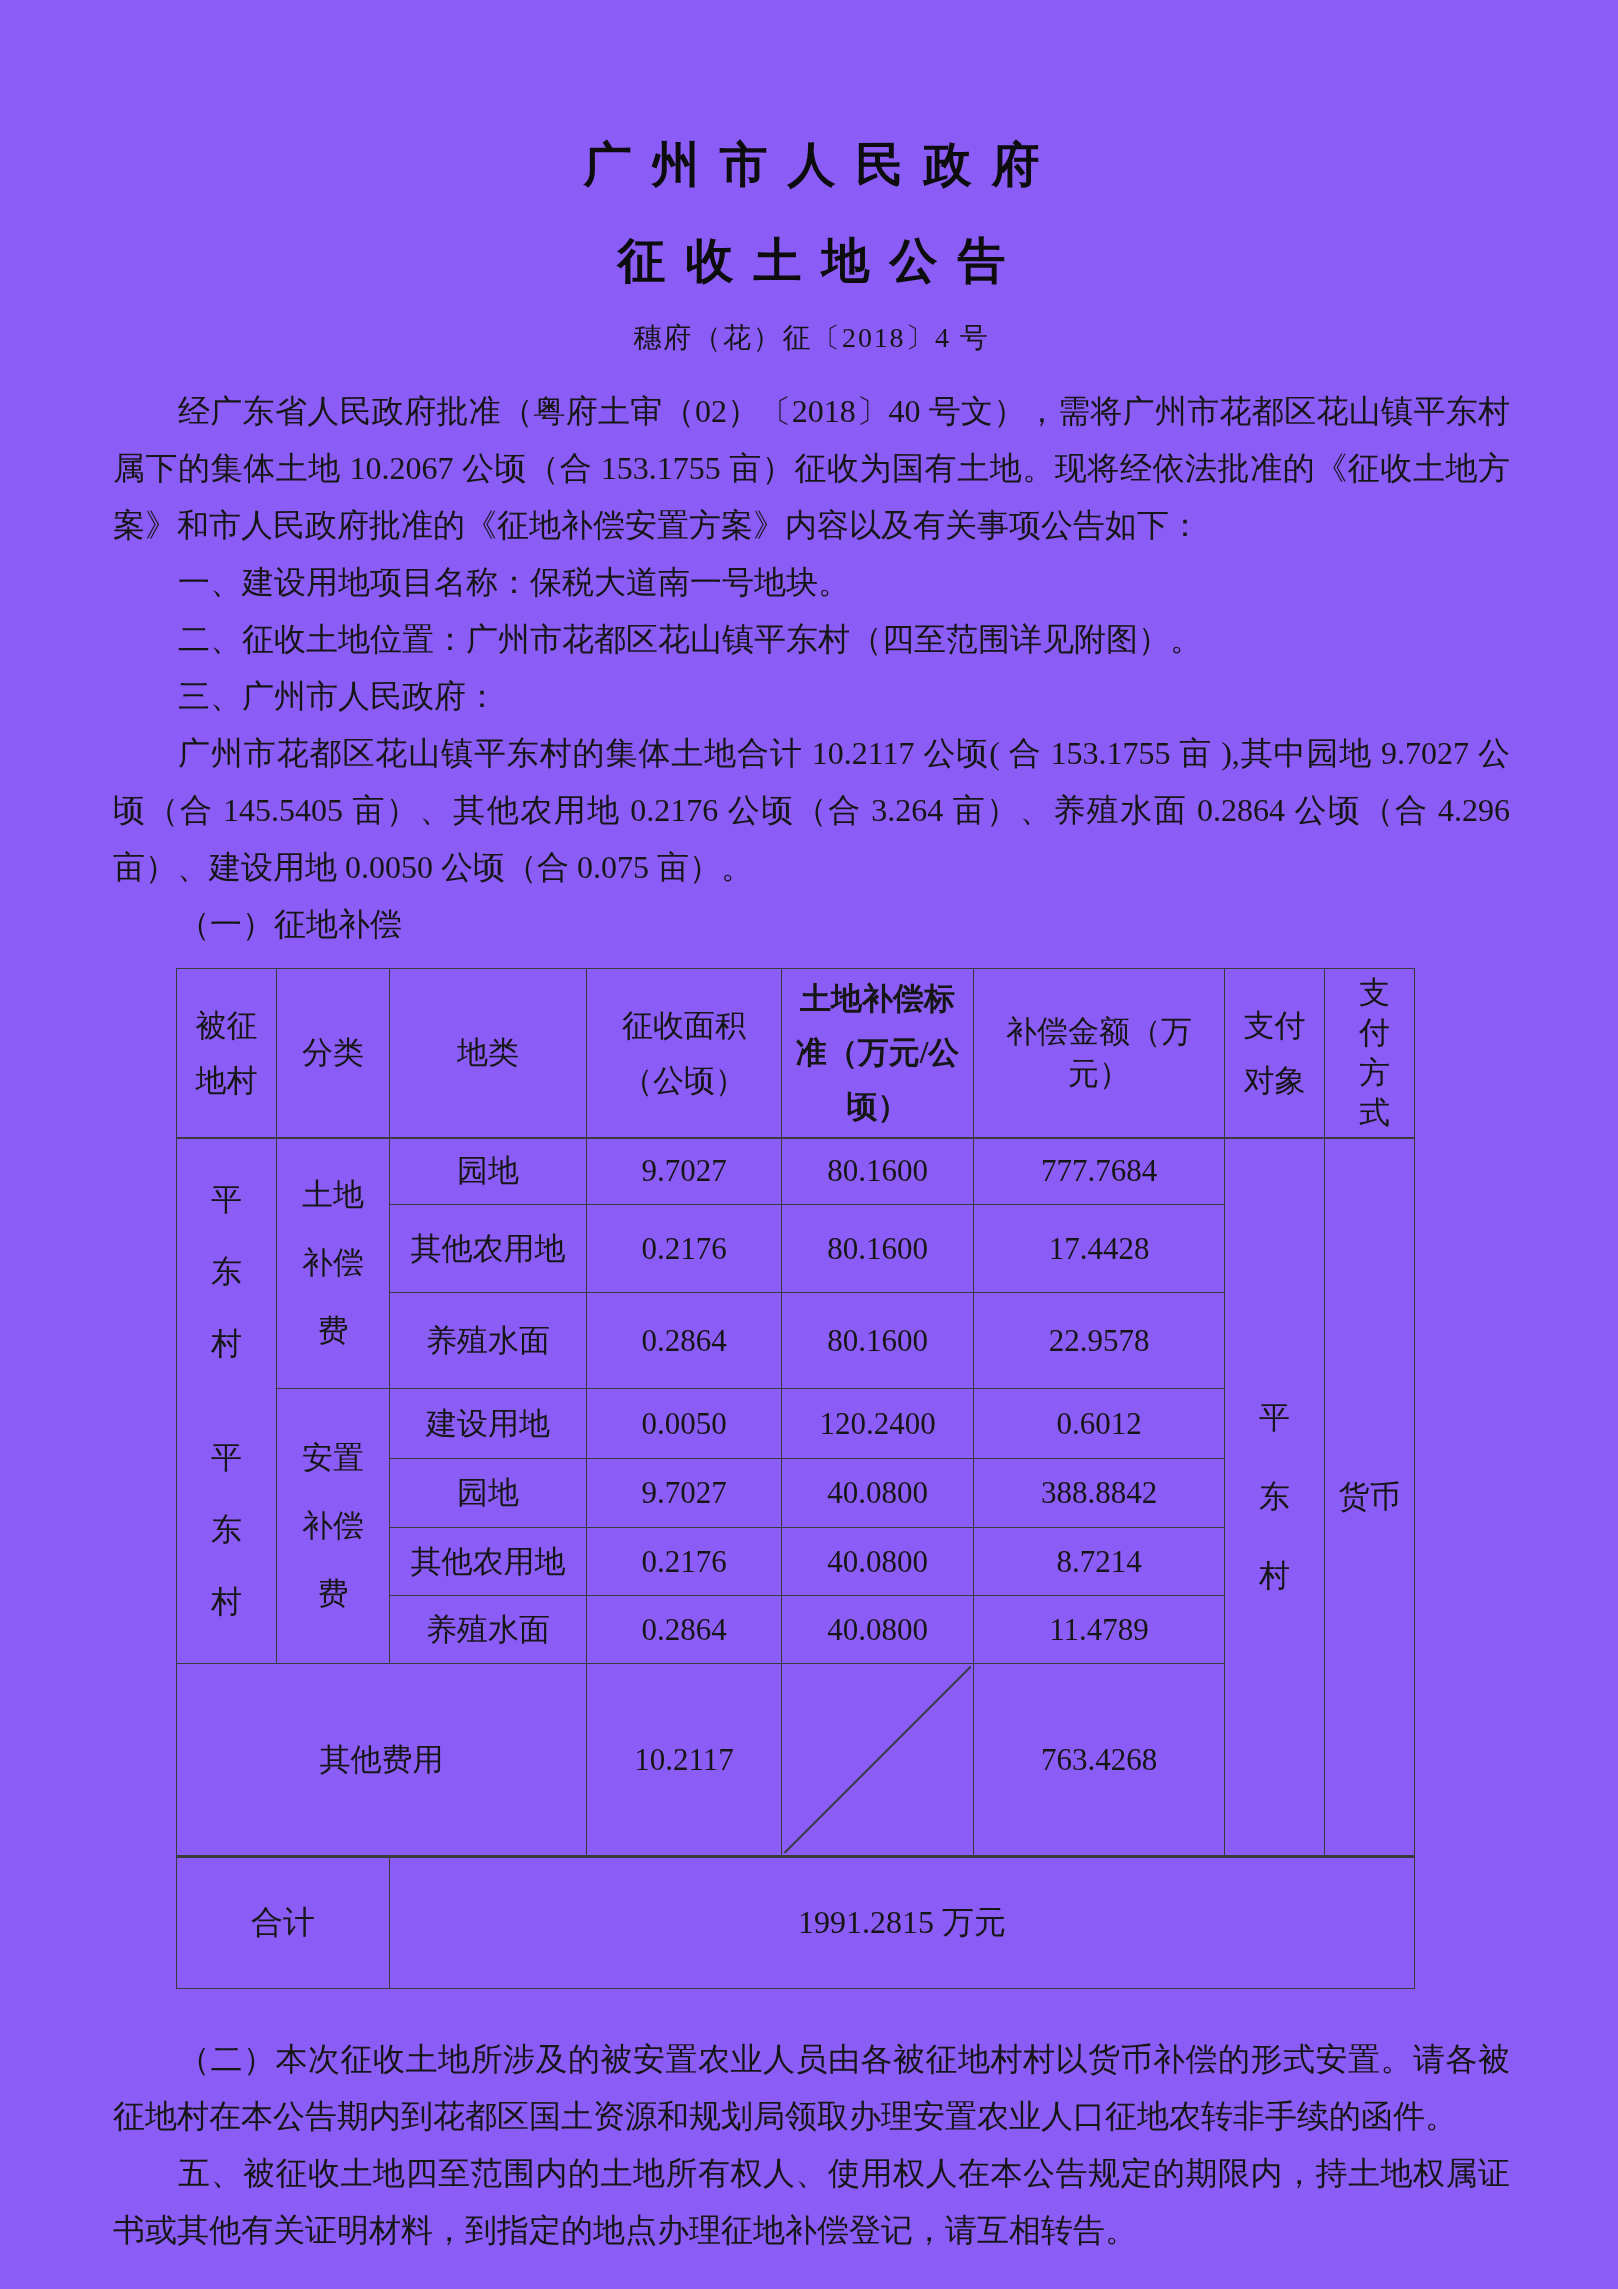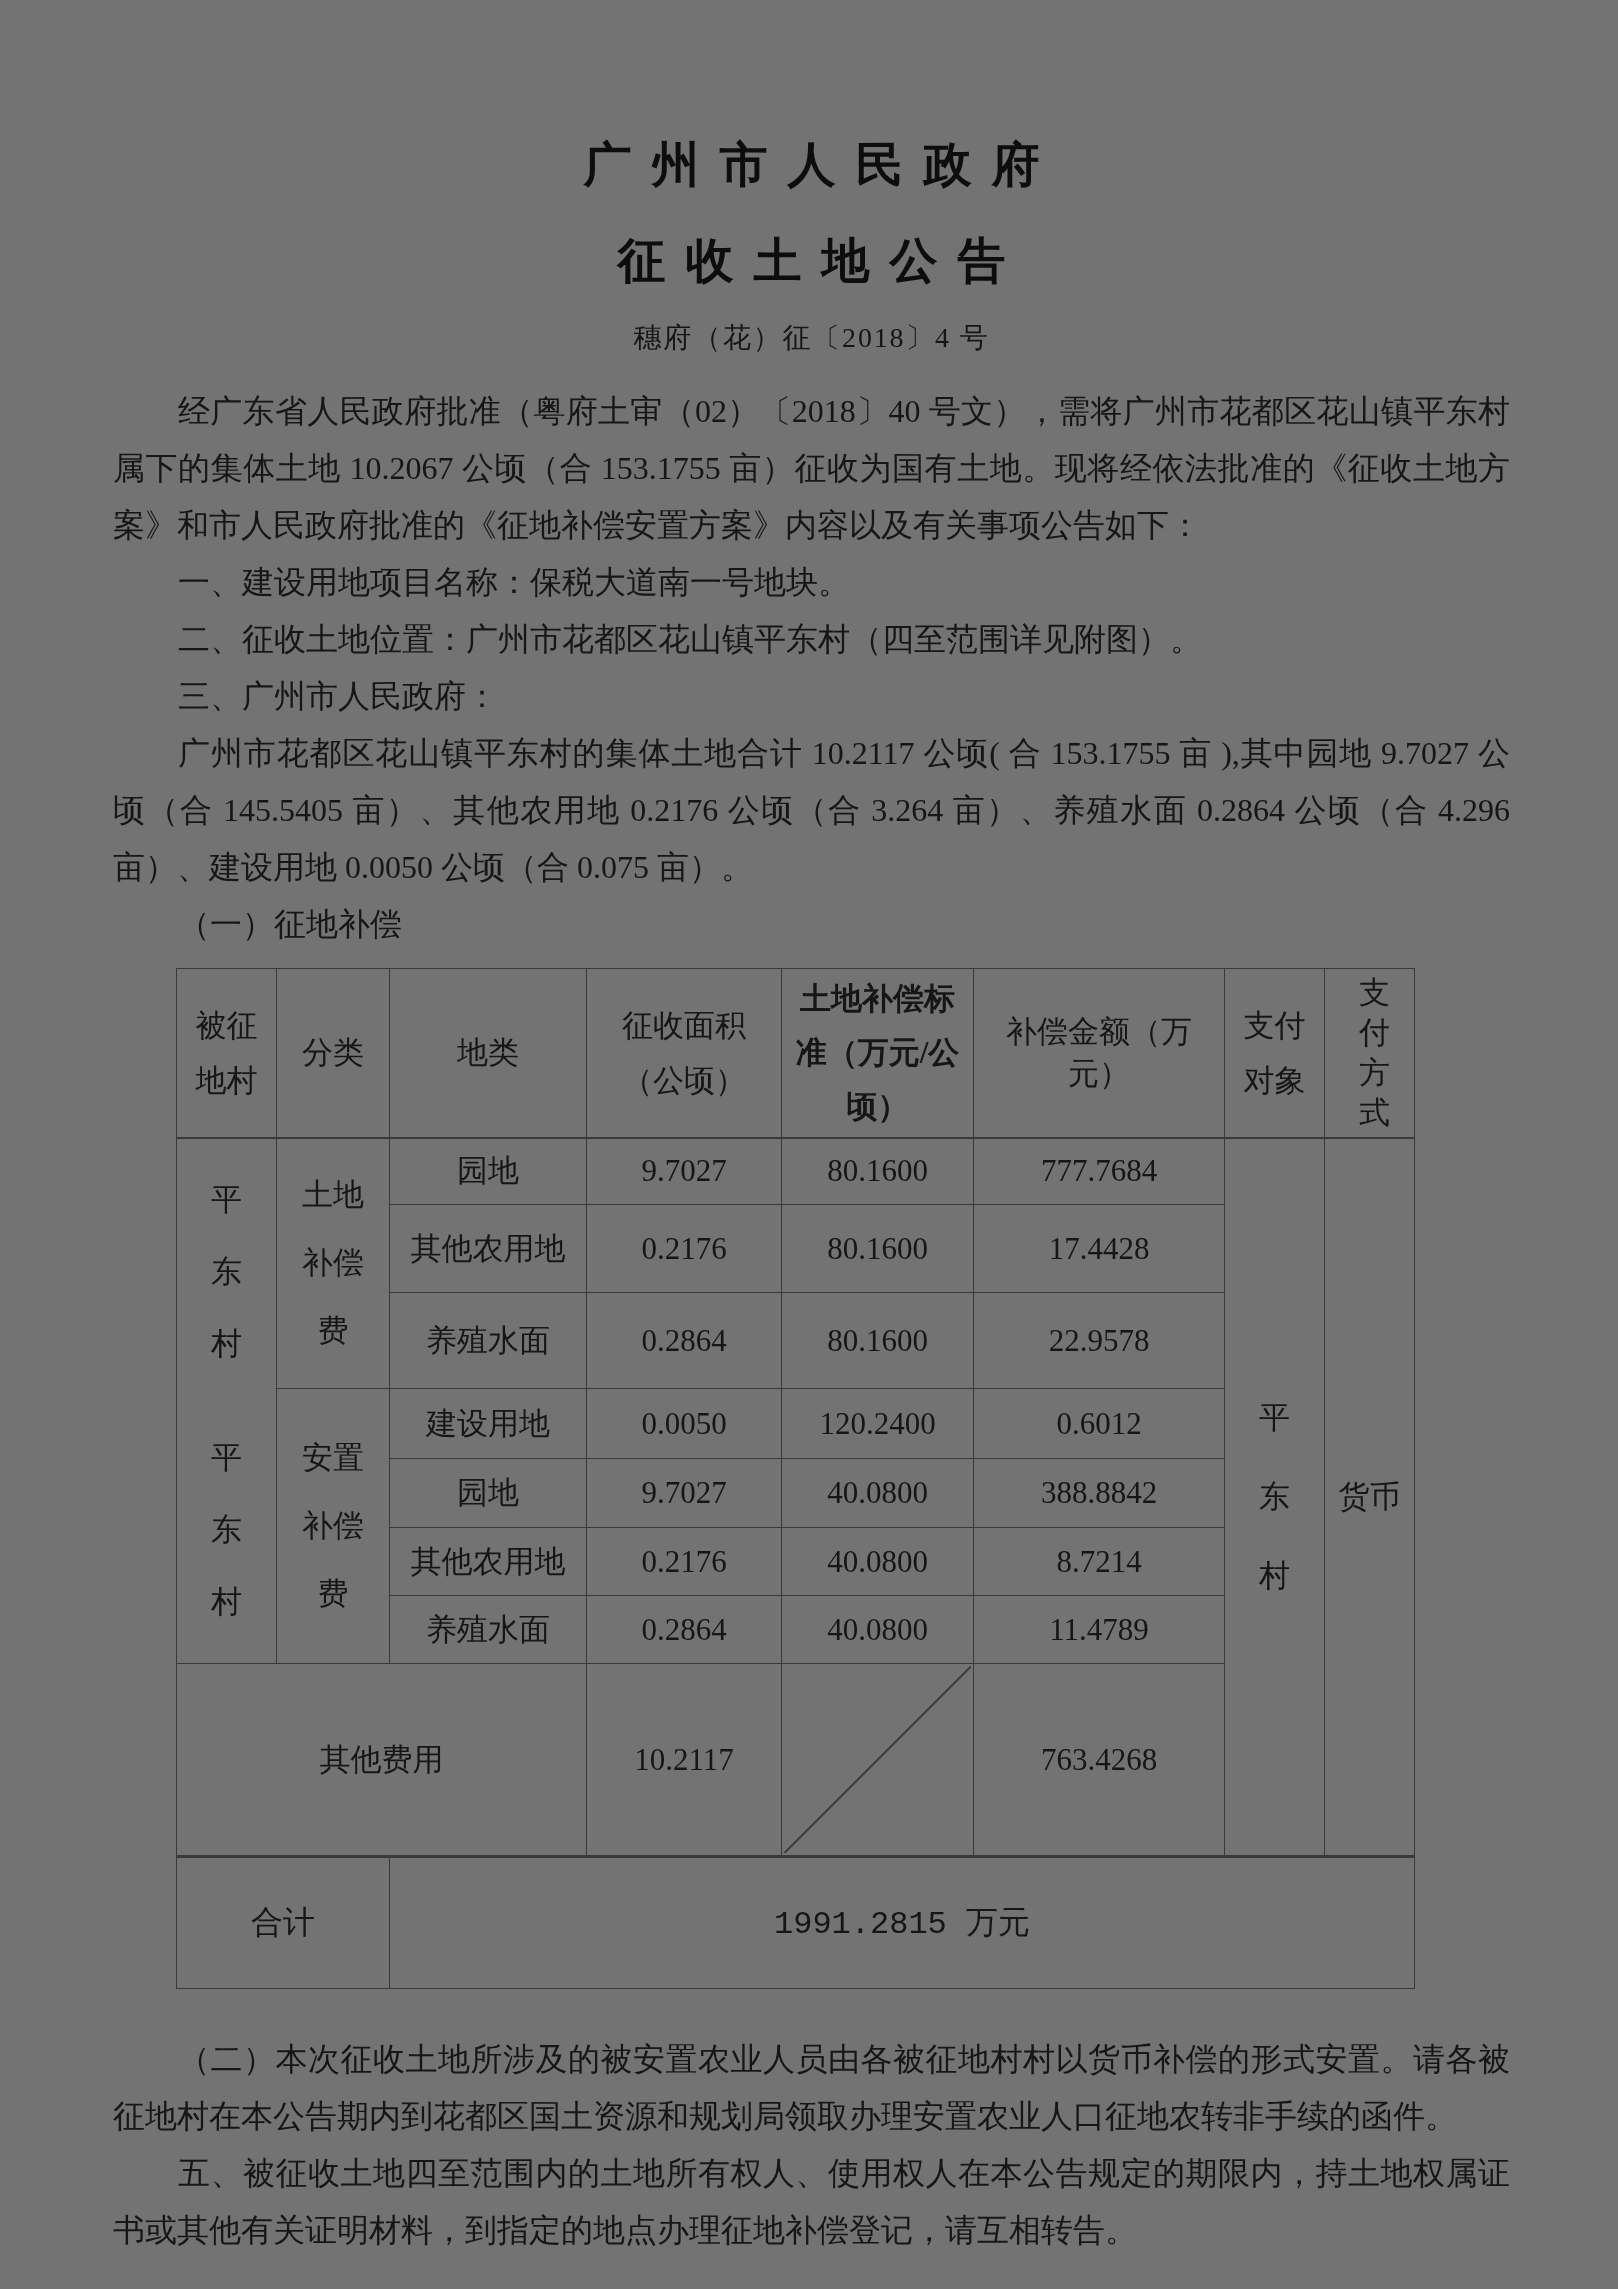--- a/index.html
+++ b/index.html
@@ -1,21 +1,21 @@
 <!DOCTYPE html>
 <html style="font-size:14.8px"><head>
 <meta charset="utf-8">
 <style>
   * { margin:0; padding:0; box-sizing:border-box; }
   html,body { background:#888; }
   .page {
     position:relative;
     width:1619px; height:2290px;
     margin:0 auto;
-    background:#737373;
+    background:#8b5cf6;
     color:#151515;
     font-family:"Liberation Serif","DejaVu Serif",serif;
     padding:137px 109px 0 113px;
     overflow:hidden;
   }
   .doc-title, .doc-subtitle {
     text-align:center;
     font-size:48px;
     font-weight:bold;
     letter-spacing:20px;
@@ -81,21 +81,21 @@
   }
   .village-stack {
     height:517px;
     display:flex;
     flex-direction:column;
     justify-content:space-around;
     align-items:center;
   }
   td.diag { padding:0; }
   td.diag svg { display:block; width:100%; height:100%; }
-  .total-cell { font-size:32px;font-family:Liberation Mono, monospace; }
+  .total-cell { font-size:32px; }
 </style>
 </head>
 <body>
 
 <div class="page">
 
   <div class="doc-title">广州市人民政府</div>
   <div class="doc-subtitle">征收土地公告</div>
   <div class="doc-number">穗府（花）征〔2018〕4 号</div>
 

